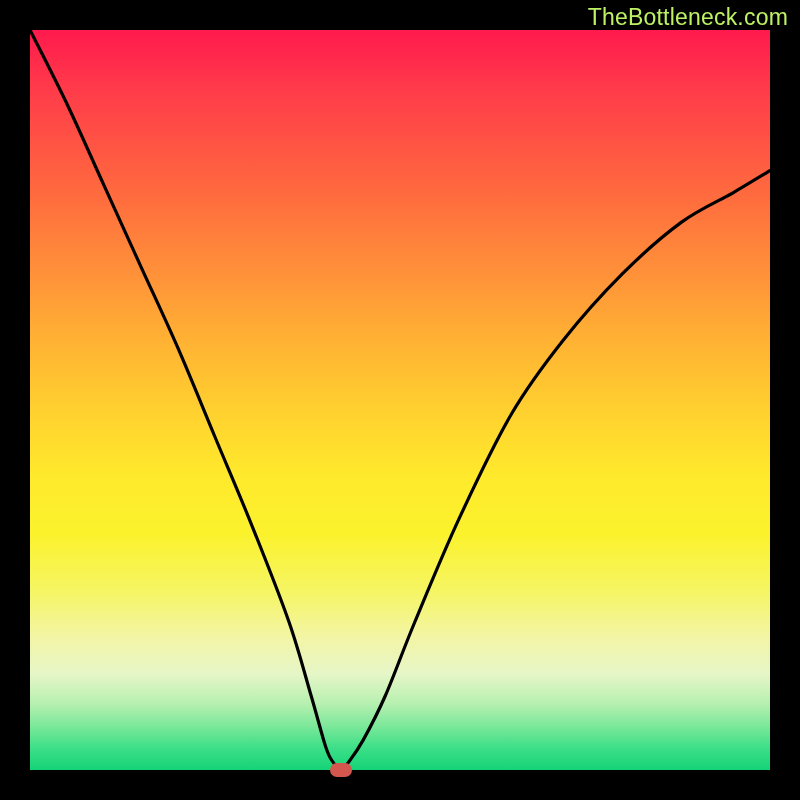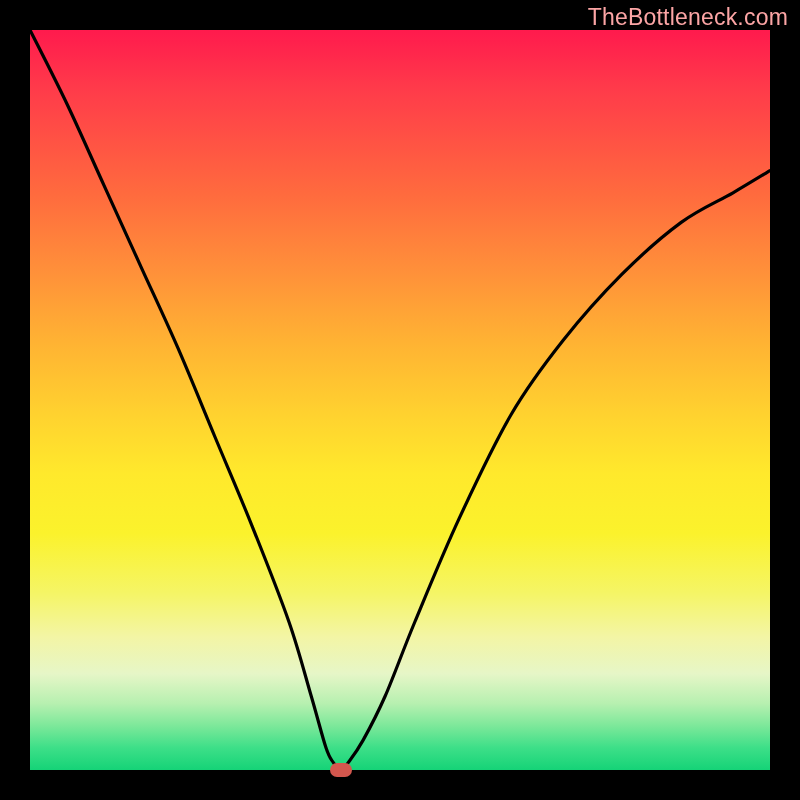--- a/index.html
+++ b/index.html
@@ -41,21 +41,21 @@
       #b7f0b0 91%,
       #7de89a 94%,
       #3ddf88 97%,
       #15d377 100%
     );
   }
   .watermark {
     position: absolute;
     top: 4px;
     right: 12px;
-    color: #fca5a5;
+    color: #bef264;
     font-size: 23px;
     font-weight: 400;
     letter-spacing: 0.2px;
     user-select: none;
   }
   svg.curve {
     position: absolute;
     top: 0;
     left: 0;
     width: 740px;

